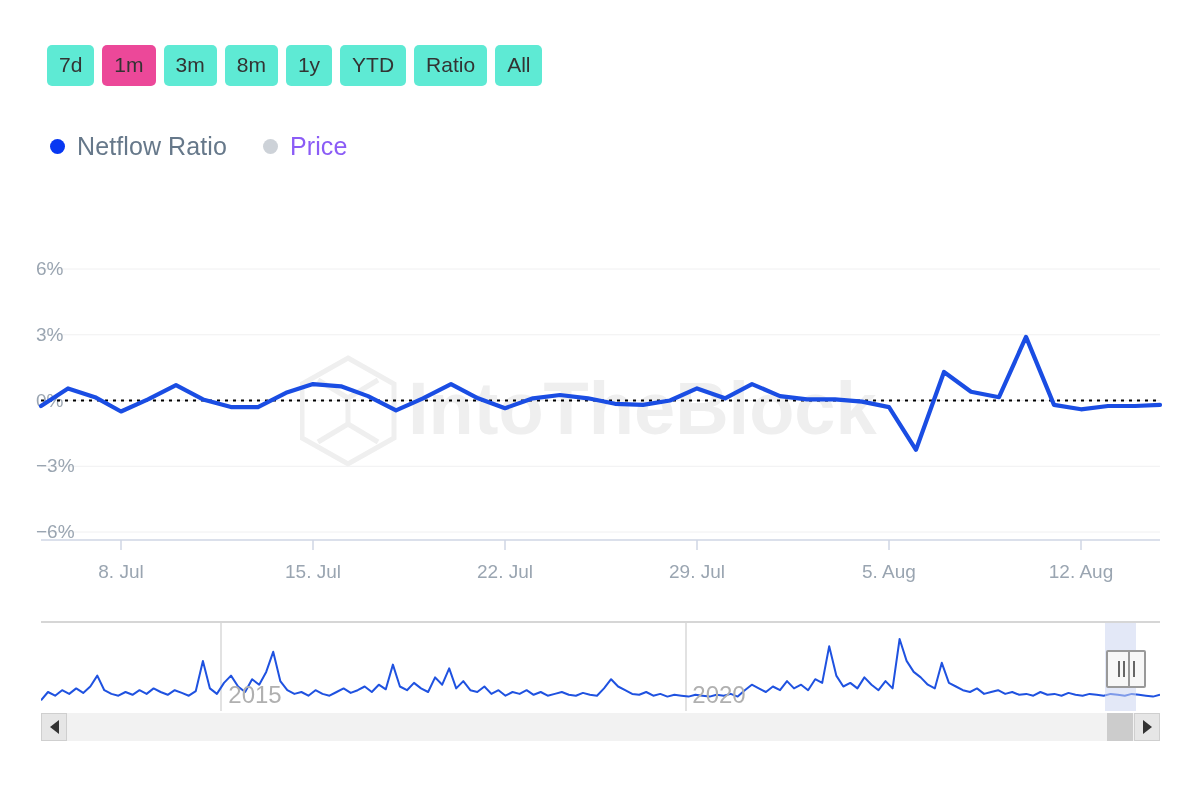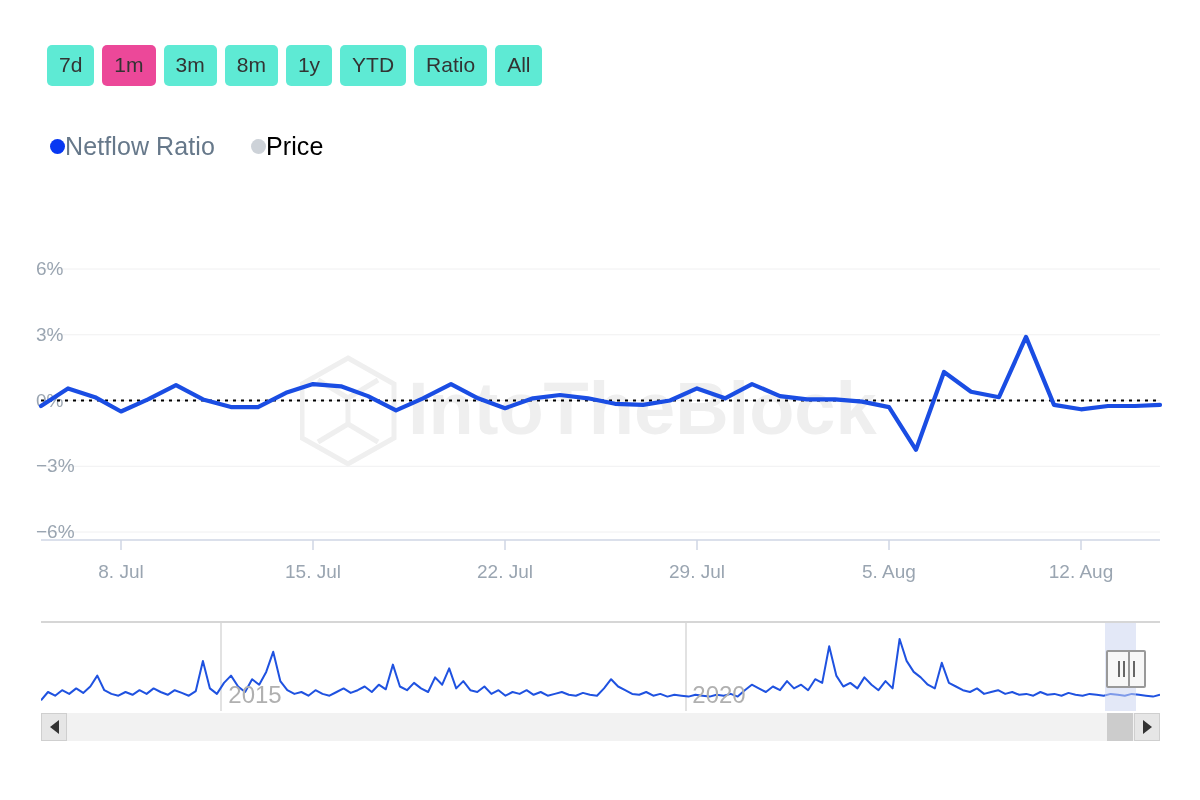--- a/index.html
+++ b/index.html
@@ -45,34 +45,35 @@
     position: absolute;
     left: 50px;
     top: 132px;
     display: flex;
     align-items: center;
     gap: 36px;
   }
   .legend-item {
     display: flex;
     align-items: center;
+    gap: 12px;
     cursor: pointer;
   }
   .legend-dot {
     width: 15px;
     height: 15px;
     border-radius: 50%;
     display: block;
   }
   .legend-label {
     font-size: 25px;
     letter-spacing: 0.1px;
   }
   .legend-item.active .legend-label { color: #66788a; }
-  .legend-item.inactive .legend-label { color: #000000; }
+  .legend-item.inactive .legend-label { color: #8b5cf6; }
 
   
   #chart-area {
     position: absolute;
     left: 0;
     top: 0;
     width: 1200px;
     height: 800px;
   }
   .axis-label {

